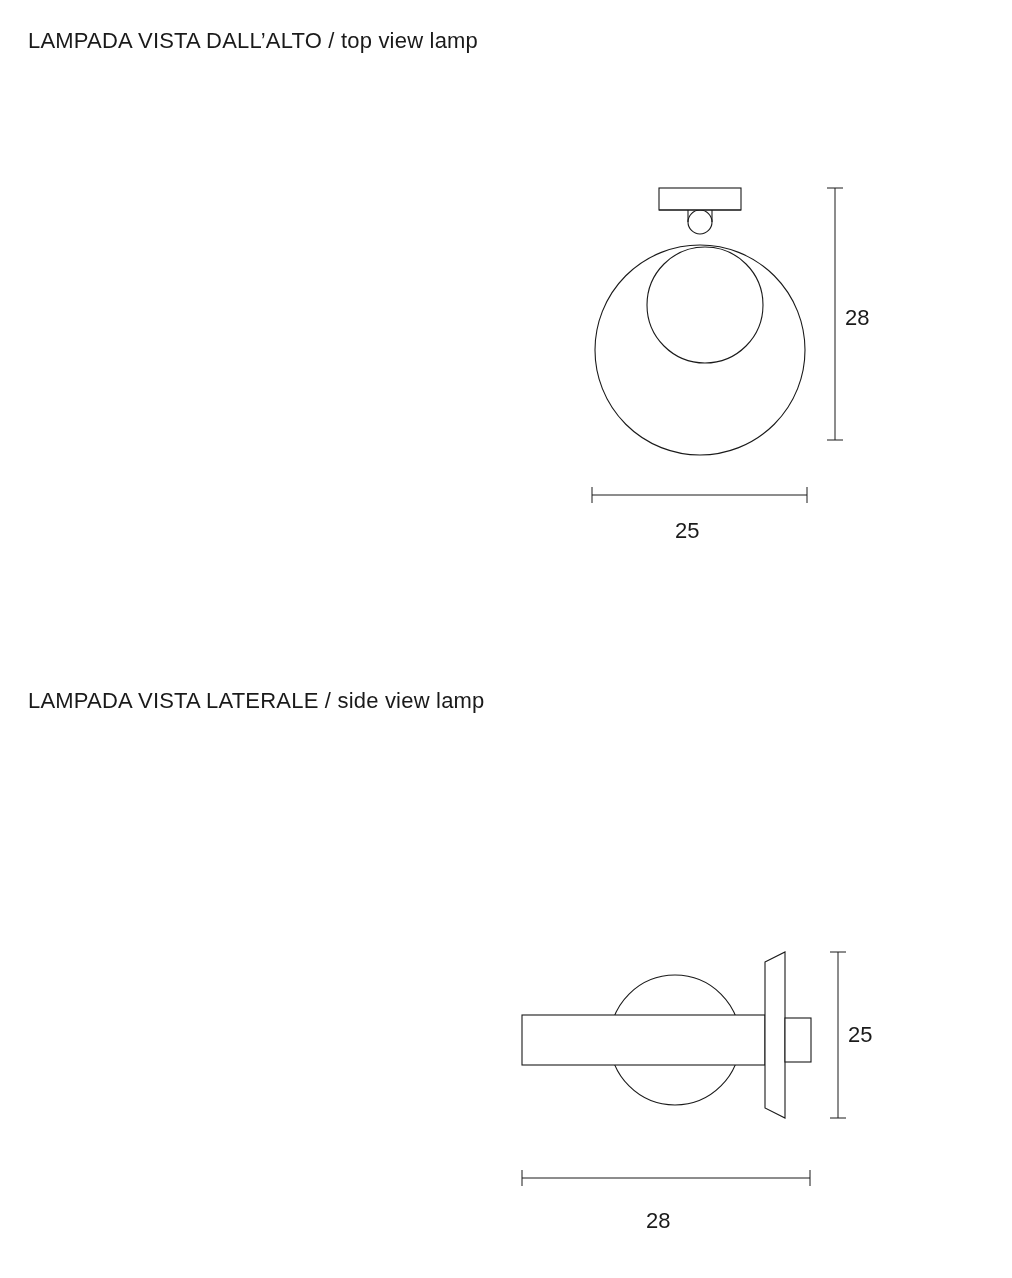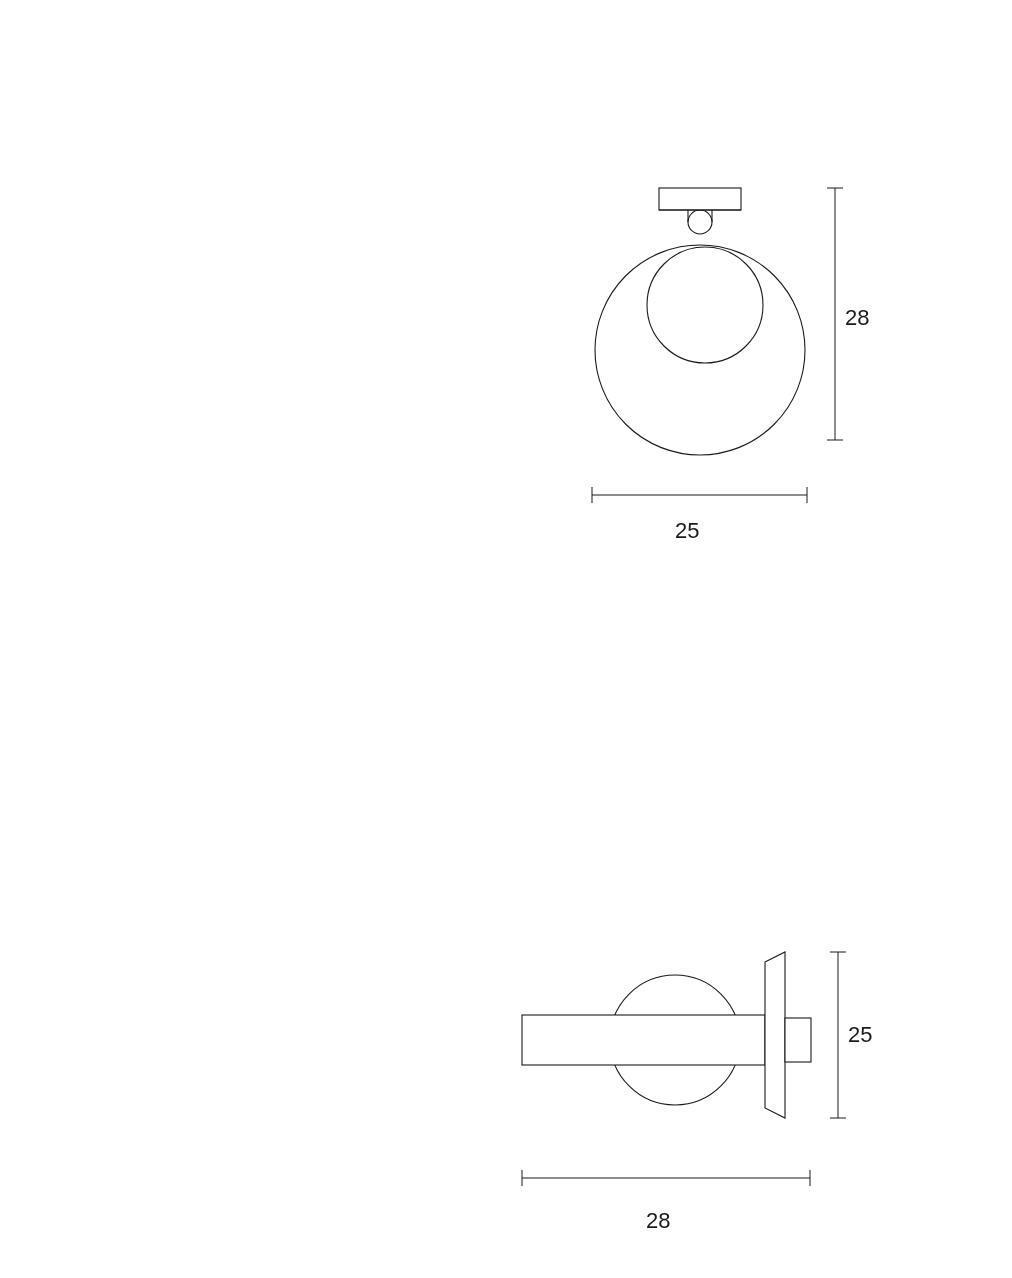--- a/index.html
+++ b/index.html
@@ -46,20 +46,21 @@
   svg { display: block; overflow: visible; }
   .ln { stroke: #1a1a1a; stroke-width: 1.1; fill: none; }
   .ln-thin { stroke: #1a1a1a; stroke-width: 1; fill: none; }
   .fillwhite { fill: #ffffff; }
 </style>
 </head>
 <body>
 
 <div class="sheet">
 
+  <div class="section-title" id="title-top">LAMPADA VISTA DALL’ALTO / top view lamp</div>
 
   <div class="drawing" id="drawing-top">
     <svg width="420" height="420" viewBox="0 0 420 420" aria-hidden="true">
 
       <circle class="ln fillwhite" cx="180" cy="200" r="105"></circle>
 
       <circle class="ln fillwhite" cx="185" cy="155" r="58"></circle>
 
       <circle class="ln fillwhite" cx="180" cy="72" r="12"></circle>
 
@@ -75,20 +76,21 @@
       <line class="ln-thin" x1="72" y1="345" x2="287" y2="345"></line>
       <line class="ln-thin" x1="72" y1="337" x2="72" y2="353"></line>
       <line class="ln-thin" x1="287" y1="337" x2="287" y2="353"></line>
     </svg>
   </div>
 
   <div class="dim-label" style="left:845px; top:305px;">28</div>
 
   <div class="dim-label" style="left:675px; top:518px;">25</div>
 
+  <div class="section-title" id="title-side">LAMPADA VISTA LATERALE / side view lamp</div>
 
   <div class="drawing" id="drawing-side">
     <svg width="460" height="340" viewBox="0 0 460 340" aria-hidden="true">
 
       <circle class="ln fillwhite" cx="195" cy="130" r="65"></circle>
 
       <rect class="ln fillwhite" x="42" y="105" width="243" height="50"></rect>
 
       <polygon class="ln fillwhite" points="285,52 305,42 305,208 285,198"></polygon>
 

